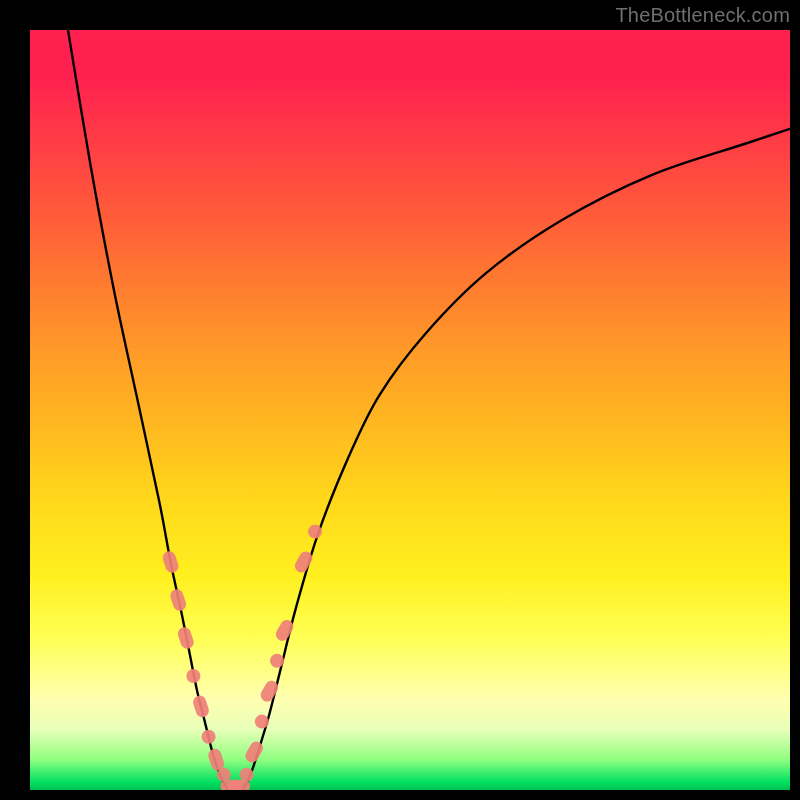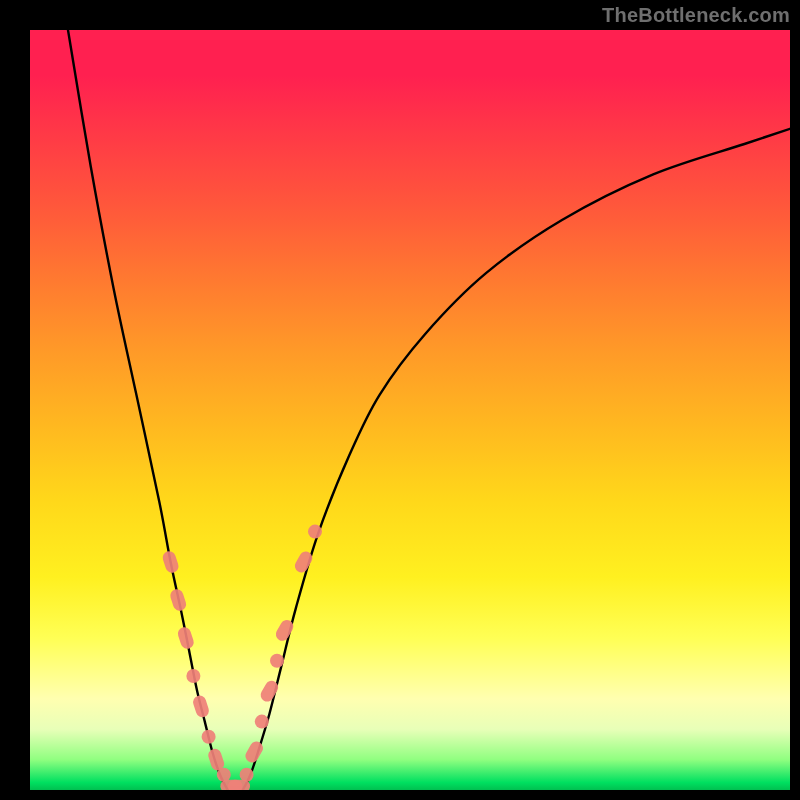--- a/index.html
+++ b/index.html
@@ -45,21 +45,21 @@
       #00e060 99%,
       #00c050 100%
     );
   }
   .watermark {
     position: absolute;
     right: 10px;
     top: 4px;
     color: #6f6f6f;
     font-size: 20px;
-    font-weight: 700;
+    font-weight: 400;
     letter-spacing: 0.2px;
     user-select: none;
   }
   svg.curve {
     position: absolute;
     inset: 0;
     width: 760px;
     height: 760px;
   }
   .dot {

